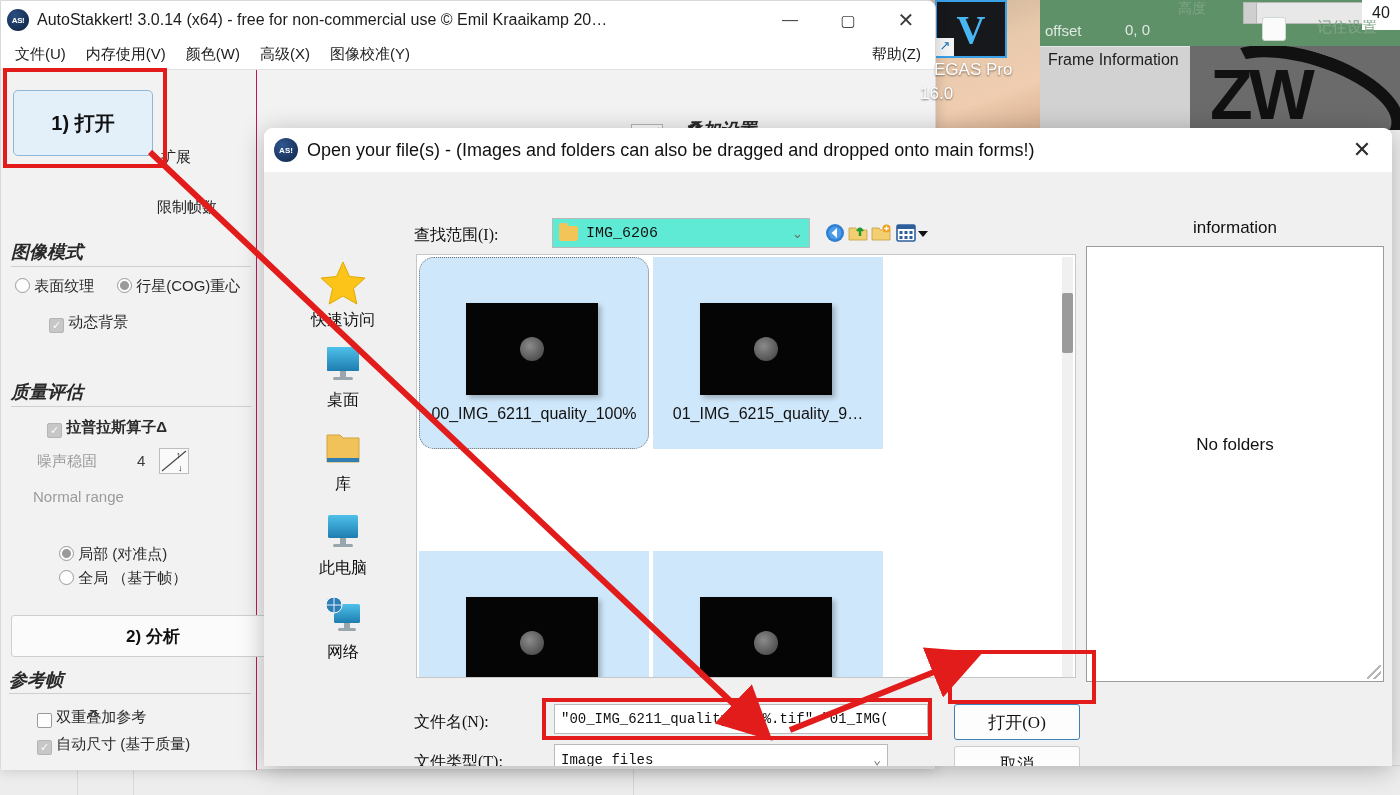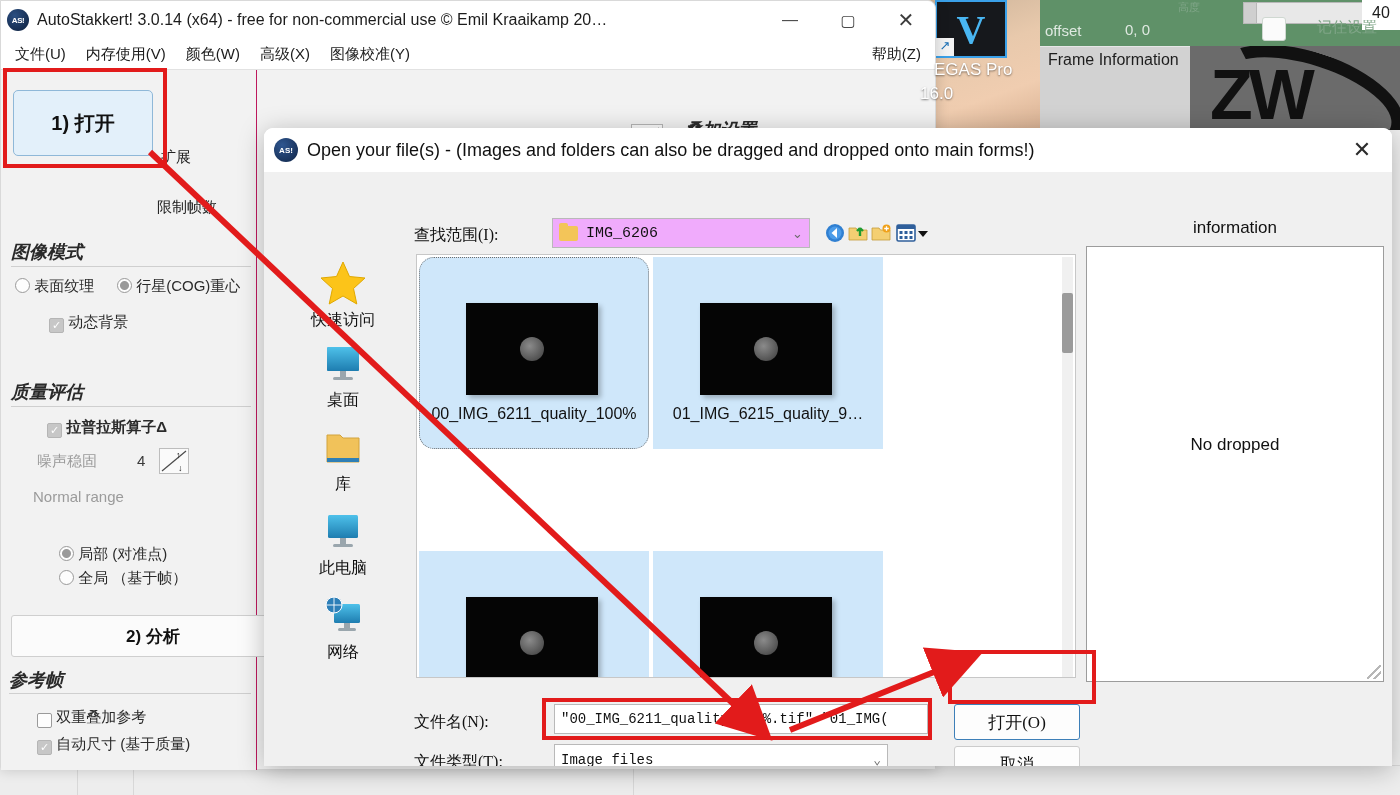--- a/index.html
+++ b/index.html
@@ -214,21 +214,21 @@
   }
   .dlg-title-text { margin-left: 9px; font-size: 18px; color: #101010; }
   .dlg-close {
     position: absolute; right: 6px; top: 0; width: 48px; height: 44px;
     display: flex; align-items: center; justify-content: center;
     color: #2b2b2b; font-size: 22px;
   }
   .dlg-body { position: relative; height: 594px; background: #f0f0f0; }
   .lookin-combo {
     position: absolute; left: 152px; top: 46px; width: 348px; height: 30px;
-    background: #f0abfc; border: 1px solid #b9b9b9;
+    background: #5eead4; border: 1px solid #b9b9b9;
     display: flex; align-items: center; padding: 0 6px;
   }
   .folder-ico {
     width: 19px; height: 15px; background: #f3c559;
     border-radius: 2px 2px 2px 2px; position: relative; flex: none;
   }
   .folder-ico:before {
     content:""; position:absolute; left:0; top:-3px; width:9px; height:4px;
     background:#f3c559; border-radius:2px 2px 0 0;
   }
@@ -336,21 +336,21 @@
 </head>
 <body>
 
 <div id="root">
 
   <div class="bg-layer"></div>
 
   <div class="bg-skin"></div>
 
   <div class="bg-green"></div>
-  <div class="green-label green-faint" style="left:1178px;top:0px;font-size:11px;">高度</div>
+  <div class="green-label green-faint" style="left:1178px;top:0px;font-size:14px;">高度</div>
   <div class="green-field" style="left:1243px;top:2px;width:120px;height:22px;"></div>
   <div class="green-field" style="left:1243px;top:2px;width:14px;height:22px;background:#cfcfcf;"></div>
   <div class="green-label" style="left:1372px;top:4px;font-size:16px;color:#1b1b1b;">40</div>
   <div class="green-field" style="left:1362px;top:0px;width:38px;height:30px;background:#ffffff;border:none;"></div>
   <div class="green-label" style="left:1372px;top:4px;font-size:16px;color:#1b1b1b;">40</div>
   <div class="green-check" style="left:1262px;top:17px;"></div>
   <div class="green-label green-faint" style="left:1292px;top:18px;margin-left:25px;">记住设置</div>
   <div class="green-label" style="left:1045px;top:22px;">offset</div>
   <div class="green-label" style="left:1125px;top:21px;">0, 0</div>
 
@@ -638,21 +638,21 @@
             </div>
         </div>
         <div class="pane-scroll">
           <div class="pane-thumb"></div>
         </div>
       </div>
 
       <div class="info-col">
         <div class="info-title">information</div>
         <div class="info-box">
-          <div class="no-preview">No dropped</div>
+          <div class="no-preview">No folders</div>
           <div class="resize-grip"></div>
         </div>
       </div>
 
       <div class="fld-label" style="left:150px;top:540px;">文件名(N):</div>
       <div class="fld-input" style="left:290px;top:532px;width:374px;height:30px;">
         <span>"00_IMG_6211_quality_100%.tif" "01_IMG(</span>
       </div>
 
       <div class="fld-label" style="left:150px;top:580px;">文件类型(T):</div>

